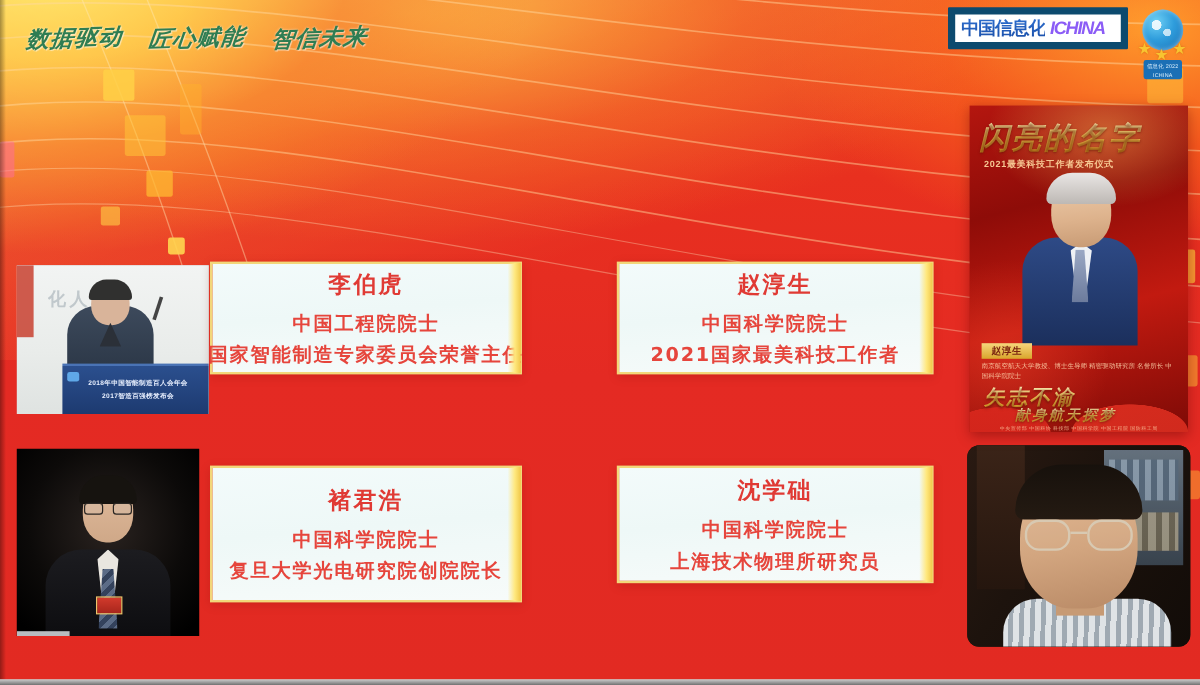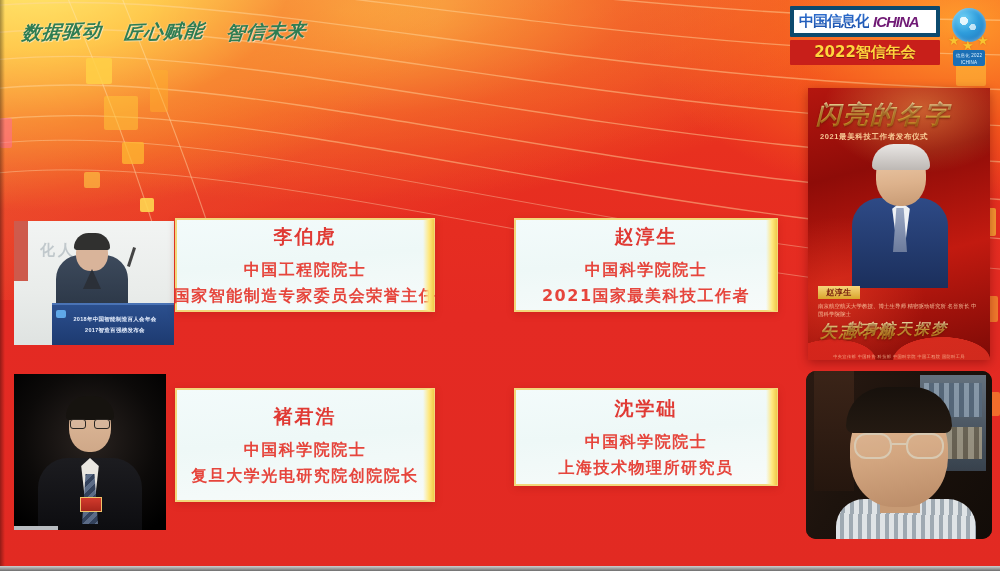--- a/index.html
+++ b/index.html
@@ -58,33 +58,33 @@
   }
   .slogan span{ transform:skewX(-8deg) rotate(-2deg); }
 
   
   .logo-wrap{
     position:absolute; left:790px; top:6px; width:205px; height:72px;
     display:flex; align-items:flex-start; gap:6px;
   }
   .logo-box{ width:150px; }
   .logo-row1{
-    background:#ffffff; border:4px solid #0c4a6e;
+    background:#ffffff; border:6px solid #0c4a6e;
     padding:2px 5px; display:flex; align-items:center; gap:4px;
     border-radius:1px;
   }
   .logo-cn{
     font-size:15px; font-weight:700; letter-spacing:-1px;
     background:linear-gradient(180deg,#2e6fd0,#1a4fa8);
     -webkit-background-clip:text; background-clip:text; color:transparent;
     font-family:"DejaVu Sans","Liberation Sans",sans-serif;
   }
   .logo-en{
     font-size:15px; font-weight:900; font-style:italic; letter-spacing:-1px;
-    color:#701a75; font-family:"Liberation Sans",sans-serif;
+    color:#8b5cf6; font-family:"Liberation Sans",sans-serif;
   }
   .logo-row2{
     margin-top:3px; background:#c81f1a; border-radius:1px;
     padding:3px 6px; text-align:center;
     font-size:15px; font-weight:700; letter-spacing:0px;
     color:#ffd53d; font-family:"DejaVu Sans","Liberation Sans",sans-serif;
     text-shadow:0 1px 0 rgba(0,0,0,.35);
   }
   .globe{ position:relative; width:46px; height:64px; }
   .globe .ball{
@@ -384,21 +384,21 @@
   }
   #poster .p-slogan1,#poster .p-slogan2{
     position:absolute;
     font-family:"DejaVu Serif","Liberation Serif",serif;
     font-style:italic; font-weight:700; letter-spacing:2px;
     background:linear-gradient(180deg,#fff6cf 0%,#f0c650 50%,#c98a16 100%);
     -webkit-background-clip:text; background-clip:text; color:transparent;
     text-shadow:0 1px 2px rgba(80,15,0,.5); white-space:nowrap;
   }
   #poster .p-slogan1{ left:12px; top:232px; font-size:17px; }
-  #poster .p-slogan2{ left:38px; top:232px; font-size:15px; }
+  #poster .p-slogan2{ left:38px; top:250px; font-size:12px; }
   #poster .p-foot{
     position:absolute; left:6px; bottom:1px; right:6px;
     font-size:4.2px; color:#ffcfa5; opacity:.75; letter-spacing:.4px;
     white-space:nowrap; overflow:hidden; text-align:center;
   }
   #poster .p-cloud{
     position:absolute; left:-6px; bottom:0; right:-6px; height:64px;
     background:radial-gradient(ellipse 70px 34px at 16% 100%, rgba(220,40,30,.85) 0 60%, rgba(220,40,30,0) 61%),
                radial-gradient(ellipse 80px 38px at 72% 100%, rgba(230,50,35,.8) 0 60%, rgba(230,50,35,0) 61%);
   }
@@ -462,21 +462,20 @@
     <span>匠心赋能</span>
     <span>智信未来</span>
   </div>
 
   <div class="logo-wrap">
     <div class="logo-box">
       <div class="logo-row1">
         <span class="logo-cn">中国信息化</span>
         <span class="logo-en">ICHINA</span>
       </div>
-      <div class="logo-row2">2022智信年会</div>
     </div>
     <div class="globe">
       <div class="ball"></div>
       <span class="star s1">★</span>
       <span class="star s2">★</span>
       <span class="star s3">★</span>
       <div class="tag">信息化 2022 ICHINA</div>
     </div>
   </div>
 

